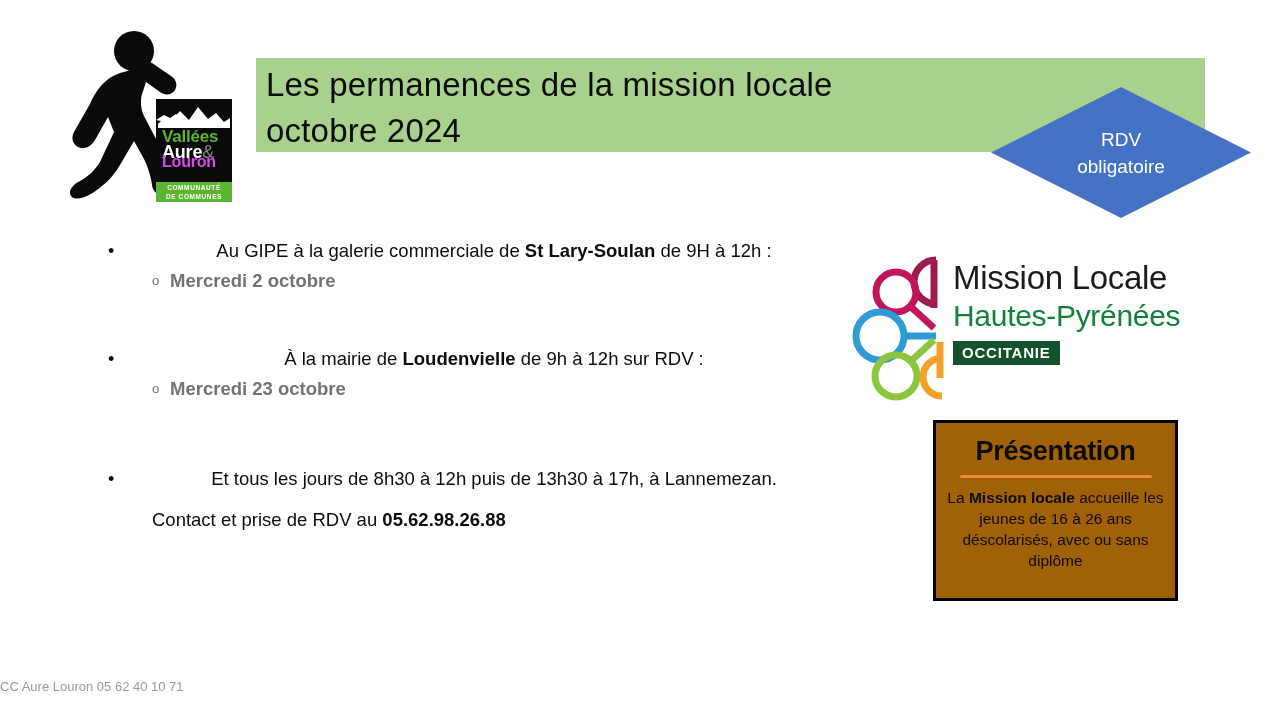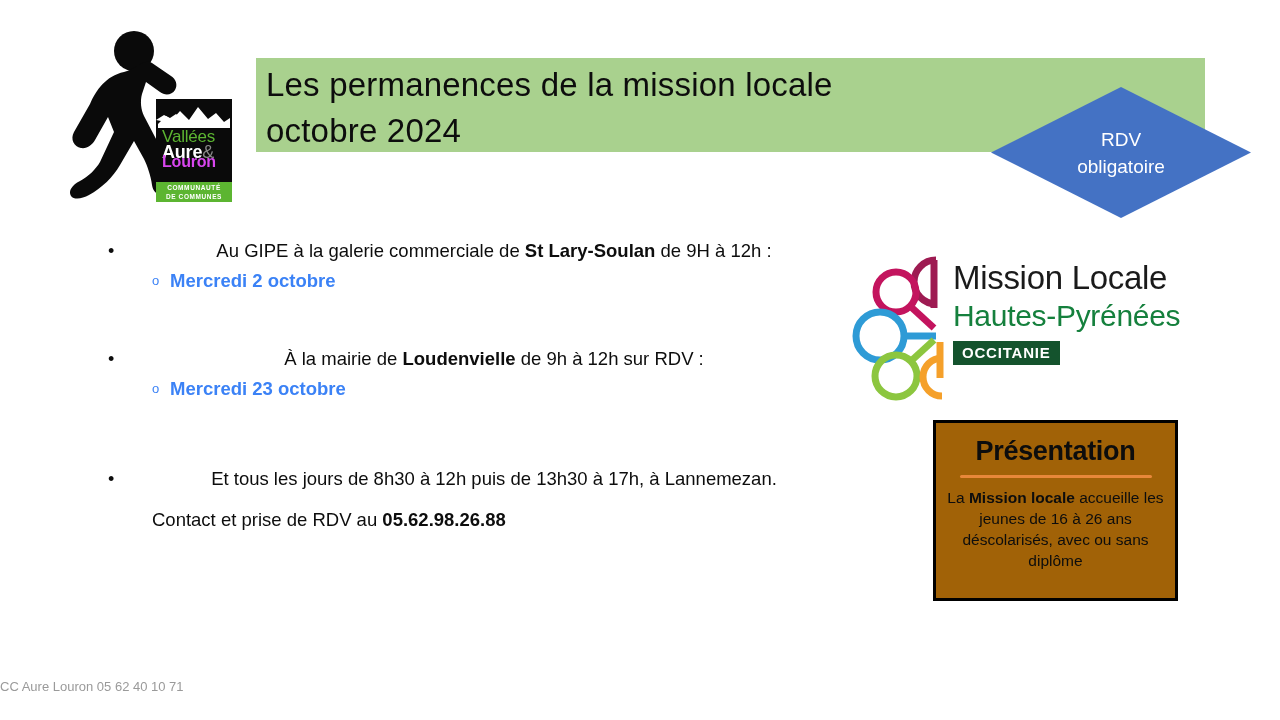--- a/index.html
+++ b/index.html
@@ -88,21 +88,21 @@
     position: absolute;
     left: 0; top: 3px;
     width: 76px; height: 28px;
   }
   .cc-logo .l1 {
     position: absolute;
     left: 6px; top: 28px;
     font-size: 17px;
     line-height: 19px;
     color: #5CB531;
-    font-weight: 400;
+    font-weight: 700;
     letter-spacing: -0.2px;
   }
   .cc-logo .l2 {
     position: absolute;
     left: 6px; top: 43px;
     font-size: 18px;
     line-height: 20px;
     color: #ffffff;
     font-weight: 700;
     letter-spacing: -0.2px;
@@ -155,21 +155,21 @@
     content: "•";
     position: absolute;
     left: 8px;
     top: 0;
     font-size: 18px;
   }
   .sub-row {
     position: relative;
     font-size: 18.5px;
     line-height: 26px;
-    color: #3b82f6;
+    color: #737373;
     padding-left: 70px;
     font-weight: 700;
   }
   .sub-row::before {
     content: "o";
     position: absolute;
     left: 52px;
     top: 0;
     font-size: 13px;
     font-weight: 400;

